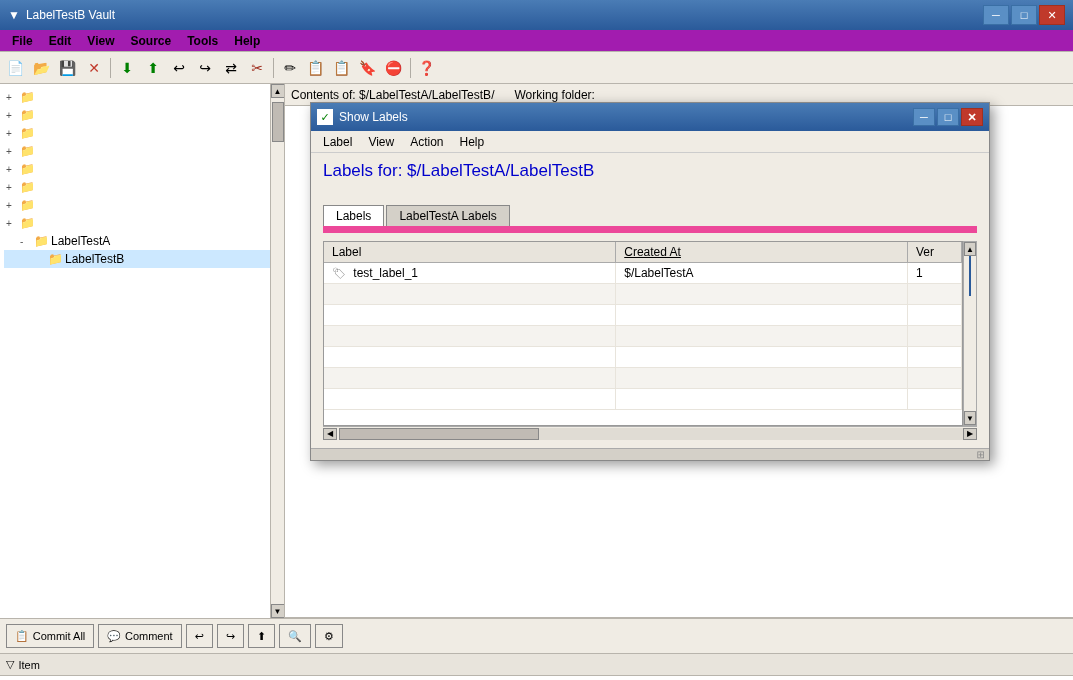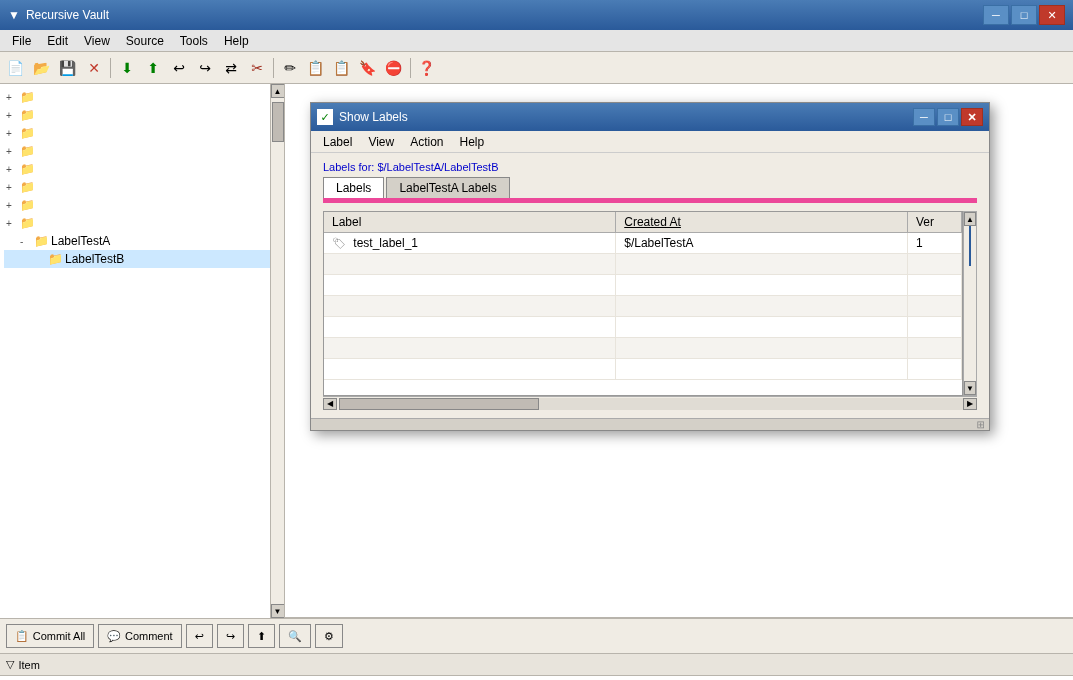--- a/index.html
+++ b/index.html
@@ -47,26 +47,27 @@
       cursor: pointer;
       display: flex;
       align-items: center;
       justify-content: center;
     }
     .title-btn.close { background: #c0392b; border-color: #a03020; }
     .title-btn.maximize { background: #5a8fc5; }
 
     
     .menu-bar {
-      background: #e5e5e5;
+      background: #a21caf;
       height: 22px;
       display: flex;
       align-items: center;
       padding: 0 4px;
       border-bottom: 1px solid #b8b4ac;
+      font-weight: bold;
     }
     .menu-item {
       padding: 2px 8px;
       cursor: pointer;
       font-size: 12px;
       color: #000;
     }
 
     
     .toolbar {
@@ -272,29 +273,29 @@
       padding: 2px 8px;
       cursor: pointer;
       font-size: 12px;
     }
 
     .modal-body {
       padding: 8px 12px;
       flex: 1;
     }
     .modal-labels-for {
-      font-size: 11px;
-      margin-bottom: 4px;
+      font-size: 17px;
+      margin-bottom: 24px;
       color: #000;
     }
     .modal-labels-for span { color: #0000cc; }
 
     .modal-tabs {
       display: flex;
-      border-bottom: 5px solid #ec4899;
+      border-bottom: 7px solid #ec4899;
       margin-bottom: 8px;
     }
     .modal-tab {
       padding: 3px 12px;
       background: #d4d0c8;
       border: 1px solid #888;
       border-bottom: none;
       cursor: pointer;
       font-size: 12px;
       margin-right: 2px;
@@ -404,21 +405,21 @@
     }
 
     .folder-icon { color: #f5a623; }
   </style>
 </head>
 <body>
 
 <div class="title-bar">
   <div class="title-bar-left">
     <span>▼</span>
-    <span class="title-bar-title">Recursive Vault</span>
+    <span class="title-bar-title">LabelTestB Vault</span>
   </div>
   <div class="title-bar-controls">
     <button class="title-btn">─</button>
     <button class="title-btn maximize">□</button>
     <button class="title-btn close">✕</button>
   </div>
 </div>
 
 <div class="menu-bar">
   <span class="menu-item">File</span>
@@ -503,20 +504,24 @@
     </div>
 
     <div class="v-scrollbar">
       <div class="scroll-arrow">▲</div>
       <div class="scroll-thumb"></div>
       <div class="scroll-arrow" style="position:absolute;bottom:0">▼</div>
     </div>
   </div>
 
   <div class="right-panel">
+    <div class="content-header">
+      <span>Contents of: $/LabelTestA/LabelTestB/</span>
+      <span>Working folder:</span>
+    </div>
 
     <div style="flex:1; background:white; border-bottom: 1px solid #b8b4ac;">
     </div>
   </div>
 </div>
 
 <div class="action-bar">
   <button class="action-btn">
     <span>📋</span>
     <span>Commit All</span>

